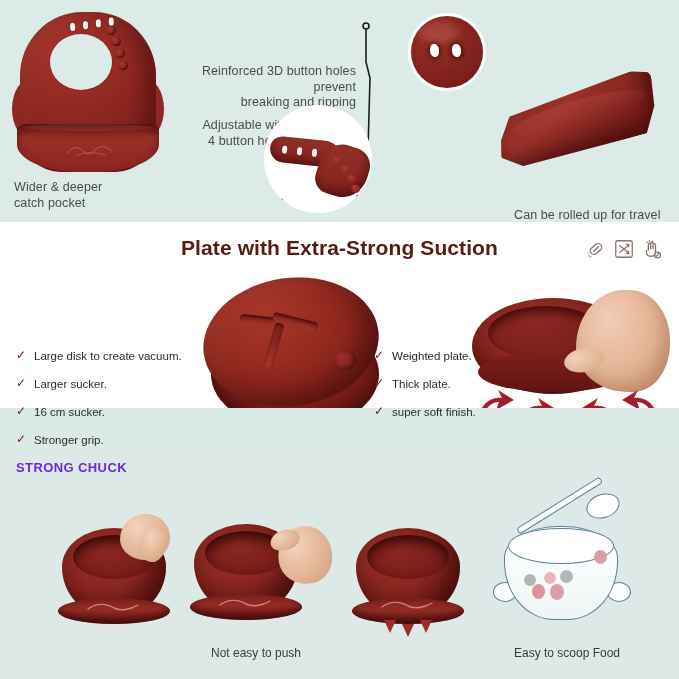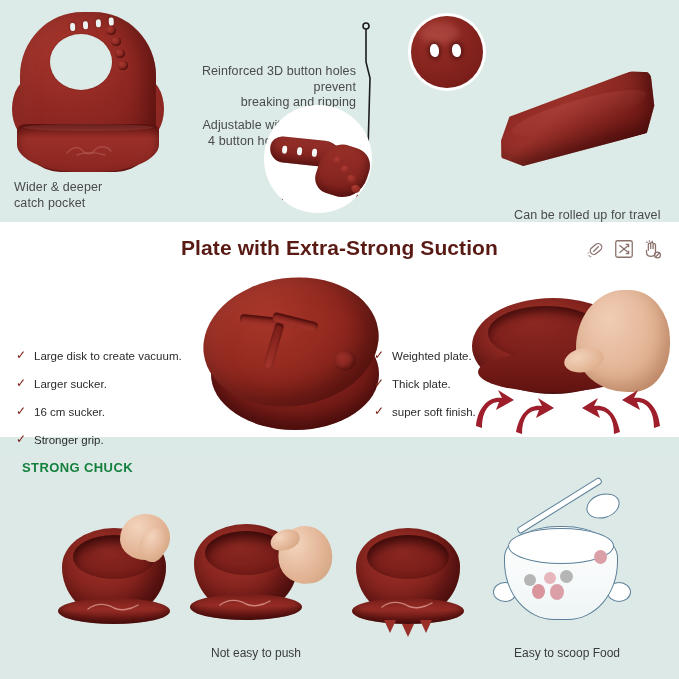--- a/index.html
+++ b/index.html
@@ -25,21 +25,21 @@
     width: 679px;
     overflow: hidden;
   }
   #sec-bib {
     top: 0;
     height: 222px;
     background: #dcebe8;
   }
   #sec-plate {
     top: 222px;
-    height: 215px;
+    height: 186px;
     background: #ffffff;
   }
   #sec-chuck {
     top: 450px;
     height: 229px;
     background: #dce9e6;
   }
 
   
   .txt {
@@ -408,25 +408,25 @@
     line-height: 13px;
     width: 11px;
     flex: none;
   }
   #list-left  { left: 16px;  top: 349px; width: 180px; }
   #list-right { left: 374px; top: 349px; width: 110px; }
 
   
   #chuck-head {
     position: absolute;
-    left: 22px; top: 10px;
+    left: 16px; top: 10px;
     font-size: 13px;
     font-weight: 700;
     letter-spacing: .4px;
-    color: #15803d;
+    color: #6d28d9;
   }
   #chuck-body {
     position: absolute;
     left: 16px; top: 27px;
     width: 430px;
     font-size: 13.5px;
     line-height: 17px;
     color: #5c5c5c;
     white-space: pre-line;
   }

